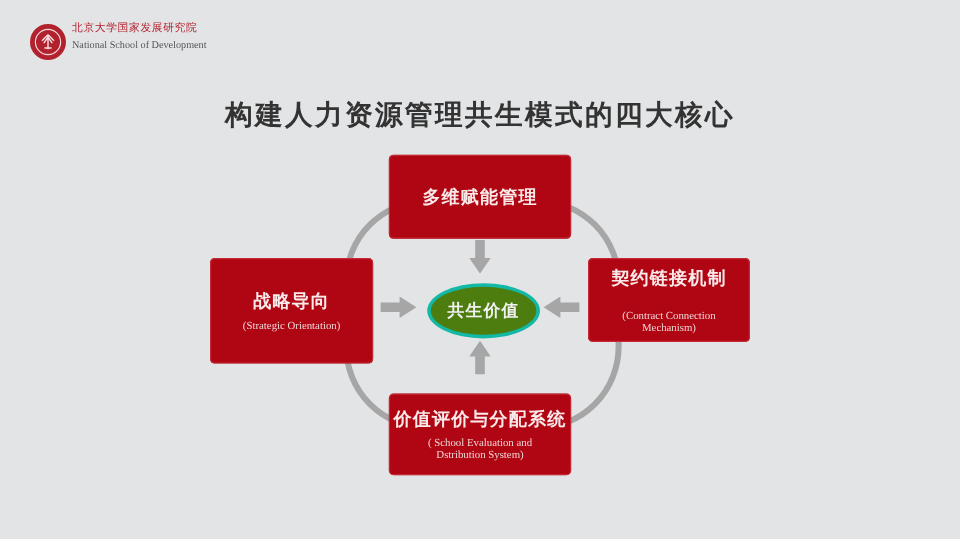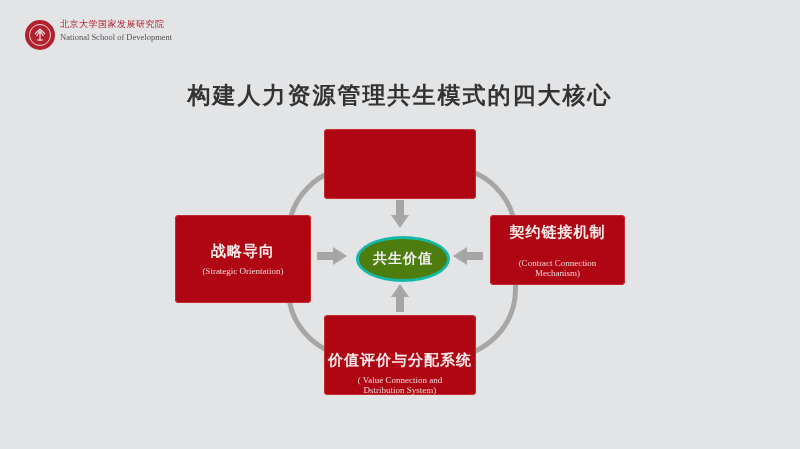--- a/index.html
+++ b/index.html
@@ -37,21 +37,21 @@
     color: #f6e6e6; text-align: center; display: flex; flex-direction: column;
     justify-content: center; align-items: center;
     box-shadow: 0 0 0 1px #c42a33 inset;
   }
   .box .cn { font-size: 15px; font-weight: bold; color: #fbeaea; letter-spacing: 1px; }
   .box .en { font-size: 9px; line-height: 10px; color: #f0d6d6; margin-top: 5px; font-family: "Liberation Serif", serif; }
 
   .box-top { left: 324px; top: 129px; width: 152px; height: 70px; }
   .box-left { left: 175px; top: 215px; width: 136px; height: 88px; }
   .box-right { left: 490px; top: 215px; width: 135px; height: 70px; gap: 11px; }
-  .box-bottom { left: 324px; top: 315px; width: 152px; height: 80px; justify-content: flex-end; }
+  .box-bottom { left: 324px; top: 328px; width: 152px; height: 68px; }
 
   .center {
     position: absolute; left: 356px; top: 236px; width: 88px; height: 40px;
     border-radius: 50%; background: #4d7c0f; border: 3px solid #14b8a6;
     color: #f1f1f1; display: flex; align-items: center; justify-content: center;
     font-size: 14px; font-weight: bold; letter-spacing: 1px;
   }
   .arrow { position: absolute; }
 </style>
 </head>
@@ -67,41 +67,42 @@
     <div class="logo-cn">北京大学国家发展研究院</div>
     <div class="logo-en">National School of Development</div>
   </div>
 </div>
 
 <div class="title">构建人力资源管理共生模式的四大核心</div>
 
 <div class="ring"></div>
 
 <div class="box box-top">
+  <div class="cn">多维赋能管理</div>
 </div>
 
 <div class="box box-left">
   <div class="cn">战略导向</div>
   <div class="en">
     <div>(Strategic Orientation)</div>
   </div>
 </div>
 
 <div class="box box-right">
   <div class="cn">契约链接机制</div>
   <div class="en">
     <div>(Contract Connection</div>
     <div>Mechanism)</div>
   </div>
 </div>
 
 <div class="box box-bottom">
   <div class="cn">价值评价与分配系统</div>
   <div class="en">
-    <div>( Value Connection and</div>
+    <div>( School Evaluation and</div>
     <div>Dstribution System)</div>
   </div>
 </div>
 
 <svg class="arrow" style="left:391px; top:200px;" width="18" height="28" viewBox="0 0 18 28">
   <polygon points="5,0 13,0 13,15 18,15 9,28 0,15 5,15" fill="#a6a6a6"></polygon>
 </svg>
 <svg class="arrow" style="left:391px; top:284px;" width="18" height="28" viewBox="0 0 18 28">
   <polygon points="9,0 18,13 13,13 13,28 5,28 5,13 0,13" fill="#a6a6a6"></polygon>
 </svg>

